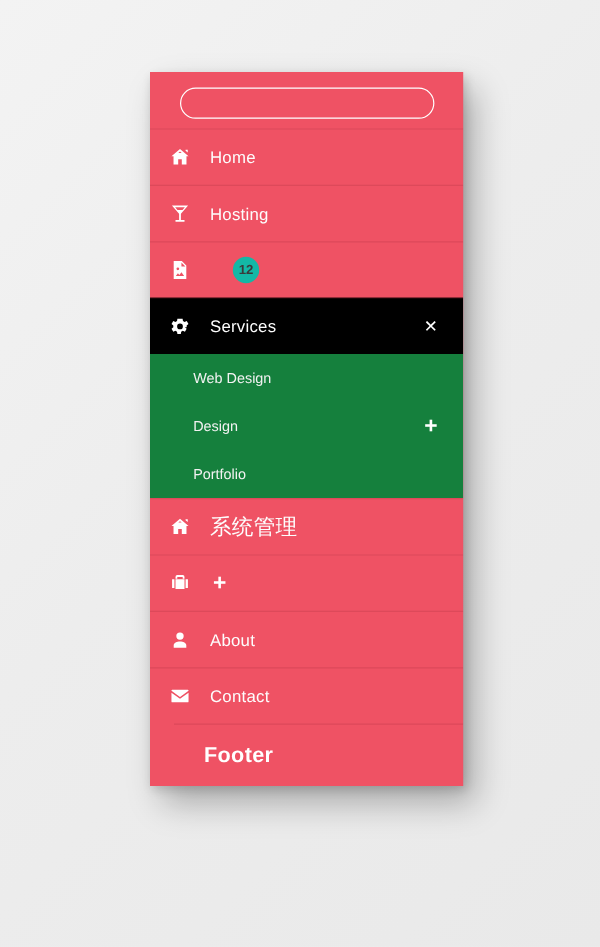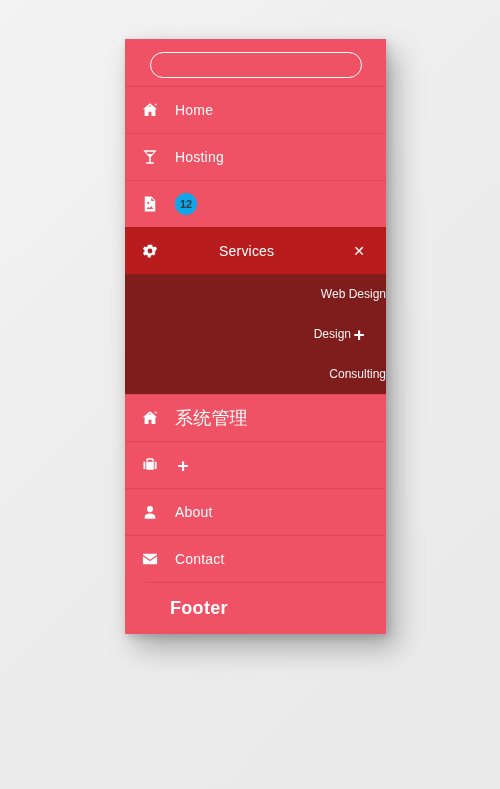--- a/index.html
+++ b/index.html
@@ -19,21 +19,21 @@
   #backdrop {
     position: absolute;
     inset: 0;
     background: linear-gradient(135deg, #f3f3f3 0%, #ededed 45%, #e9e9e9 100%);
   }
 
   
   #sidebar-panel {
     position: absolute;
     left: 125px;
-    top: 39px;
+    top: 60px;
     width: 261px;
     background: #ef5264;
     box-shadow: 10px 14px 26px rgba(0,0,0,0.28),
                 2px 3px 8px rgba(0,0,0,0.16);
     overflow: hidden;
   }
 
   
   .search-area {
     height: 47px;
@@ -63,23 +63,22 @@
   .menu-item {
     position: relative;
     height: 47px;
     display: flex;
     align-items: center;
     border-top: 1px solid rgba(160,40,55,0.22);
     box-sizing: border-box;
     cursor: pointer;
   }
   .menu-item.active {
-    background: #b91c1c;
+    background: #000000;
     border-top-color: rgba(140,30,45,0.25);
-    gap: 44px;
   }
   .menu-item .ico {
     width: 50px;
     min-width: 50px;
     display: flex;
     align-items: center;
     justify-content: center;
     color: #ffffff;
   }
   .menu-item .ico svg { display: block; }
@@ -94,47 +93,47 @@
     font-family: "DejaVu Sans", "Liberation Sans", sans-serif;
     font-size: 18px;
   }
 
   
   .badge {
     margin-right: 18px;
     min-width: 22px;
     height: 22px;
     border-radius: 50%;
-    background: #0ea5e9;
+    background: #14b8a6;
     color: #3a3a3a;
     font-size: 11px;
     font-weight: bold;
     display: flex;
     align-items: center;
     justify-content: center;
     box-sizing: border-box;
     padding: 0 4px;
+    margin-left: 19px;
   }
   .plus-sign {
     margin-right: 19px;
     color: #ffffff;
     font-size: 19px;
     line-height: 1;
     font-weight: bold;
     display: flex;
     align-items: center;
     justify-content: center;
     width: 16px;
     height: 16px;
   }
 
   
   .submenu {
-    background: #7f1d1d;
-    text-align: right;
+    background: #15803d;
   }
   .submenu-item {
     height: 40px;
     display: flex;
     align-items: center;
     cursor: pointer;
     position: relative;
   }
   .submenu-item .sublabel {
     color: #f2f2f2;
@@ -212,21 +211,21 @@
 
   <div class="submenu">
       <div class="submenu-item">
         <span class="sublabel">Web Design</span>
       </div>
       <div class="submenu-item">
         <span class="sublabel">Design</span>
         <span class="plus-sign">+</span>
       </div>
       <div class="submenu-item">
-        <span class="sublabel">Consulting</span>
+        <span class="sublabel">Portfolio</span>
       </div>
     </div>
 
   <div id="menu-bottom">
       <div class="menu-item">
         <span class="ico">
           <svg width="18" height="18" viewBox="0 0 24 24" fill="currentColor">
             <path d="M12 3 2.5 11h2.3v9h5.2v-5.6h4v5.6h5.2v-9h2.3L12 3zm0 2.7 1.9 1.6h-3.8L12 5.7z"></path>
             <path d="M18.2 3.6h2.4v3.2l-2.4-2z"></path>
           </svg>

